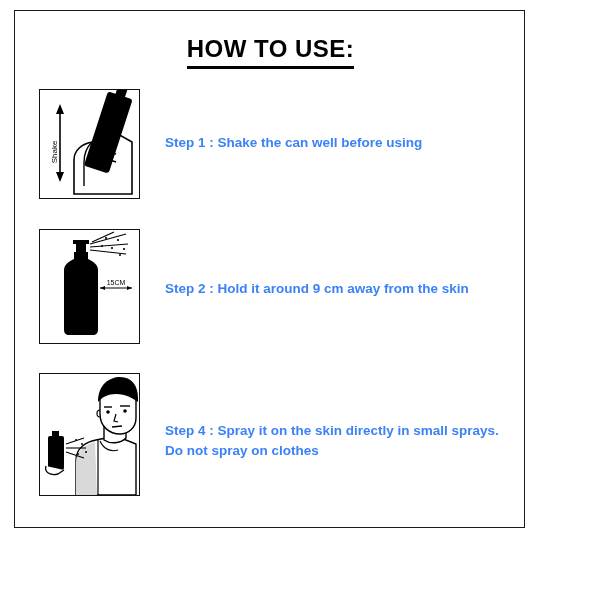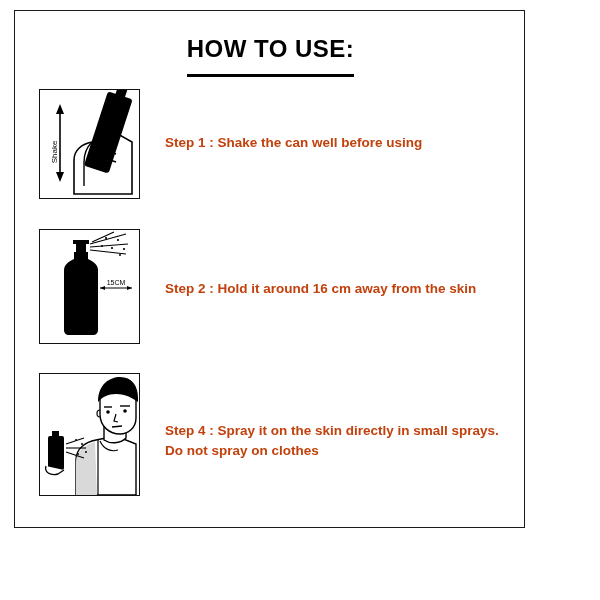--- a/index.html
+++ b/index.html
@@ -36,21 +36,21 @@
     left: 0;
     top: 24px;
     width: 511px;
     text-align: center;
     font-size: 24px;
     font-weight: bold;
     letter-spacing: 0.5px;
   }
   #title span {
     border-bottom: 3px solid #000;
-    padding-bottom: 12px;
+    padding-bottom: 4px;
   }
   .step-row {
     position: absolute;
     left: 0;
     width: 511px;
   }
   #row1 { top: 78px; }
   #row2 { top: 218px; }
   #row3 { top: 362px; }
 
@@ -68,21 +68,21 @@
   #row2 .thumb { height: 115px; }
   #row3 .thumb { height: 123px; }
 
   .step-text {
     position: absolute;
     left: 150px;
     width: 345px;
     font-size: 13.5px;
     font-weight: bold;
     line-height: 1.45;
-    color: #c2410c;
+    color: #3b82f6;
   }
   #row1 .step-text { top: 44px; }
   #row2 .step-text { top: 50px; }
   #row3 .step-text { top: 48px; }
 
   svg { display: block; }
 </style>
 </head>
 <body>
 
@@ -142,21 +142,21 @@
             <circle cx="62" cy="16" r="1"></circle>
               <circle cx="80" cy="25" r="1"></circle>
           </g>
 
           <line x1="60" y1="58" x2="92" y2="58" stroke="#000" stroke-width="1"></line>
           <polygon points="60,58 65,56 65,60" fill="#000"></polygon>
           <polygon points="92,58 87,56 87,60" fill="#000"></polygon>
           <text x="76" y="55" font-family="Liberation Sans, sans-serif" font-size="7" fill="#000" text-anchor="middle">15CM</text>
         </svg>
       </div>
-      <div class="step-text">Step 2 : Hold it around 16 cm away from the skin</div>
+      <div class="step-text">Step 2 : Hold it around 9 cm away from the skin</div>
     </div>
 
     <div class="step-row" id="row3">
       <div class="thumb">
         <svg width="99" height="121" viewBox="0 0 99 121">
 
           <path d="M36 121 L36 86 C36 74 46 68 56 66 L76 62 L96 70 L96 121 Z" fill="#ffffff" stroke="#000" stroke-width="1.4"></path>
           <path d="M58 66 C58 80 58 100 58 121" fill="none" stroke="#000" stroke-width="1.2"></path>
           <path d="M60 67 C64 76 72 78 78 76" fill="none" stroke="#000" stroke-width="1.2"></path>
 

